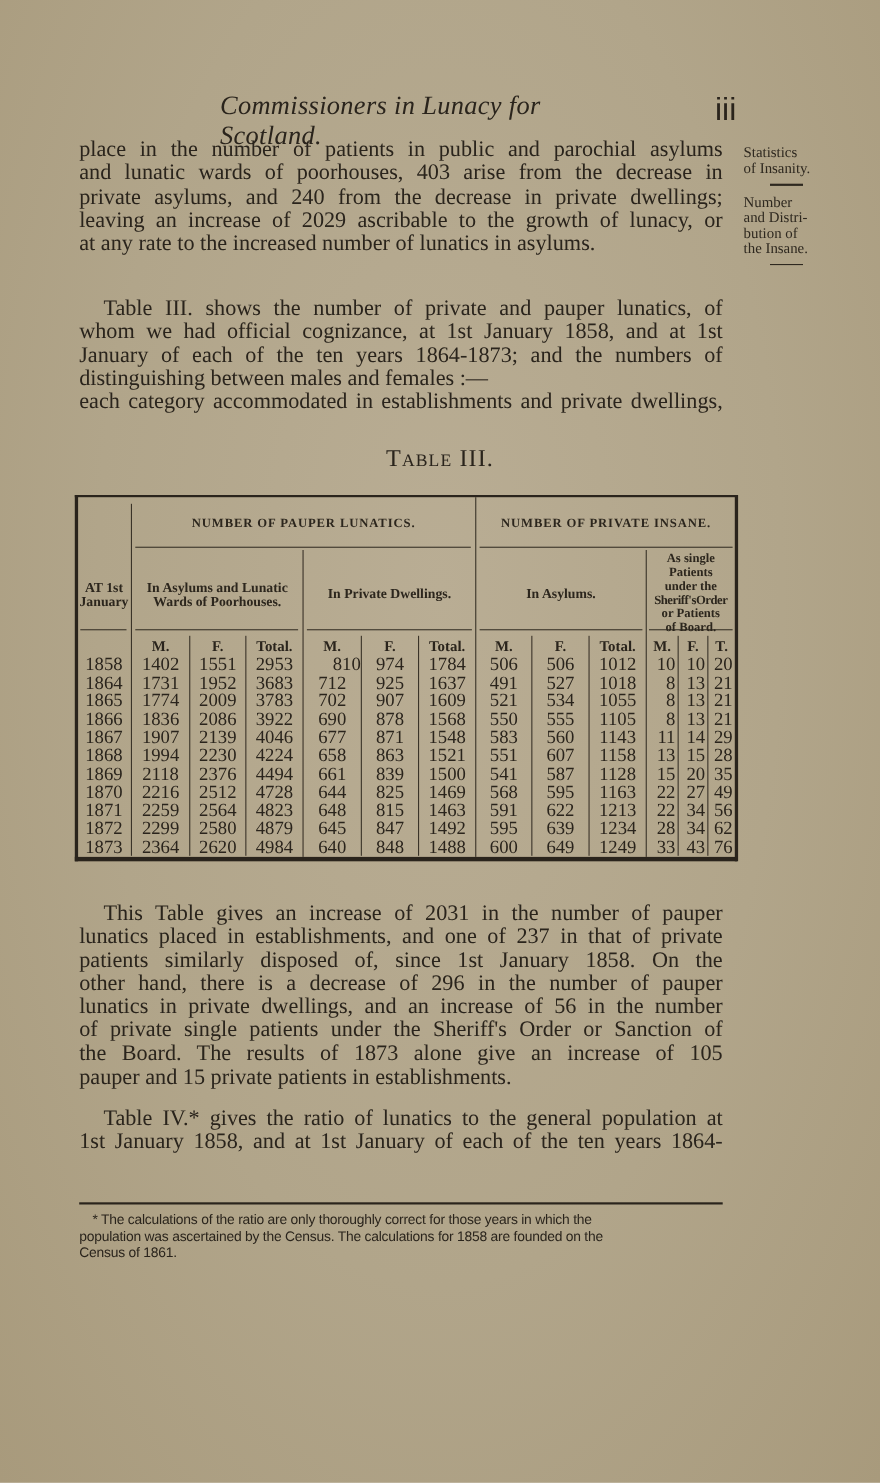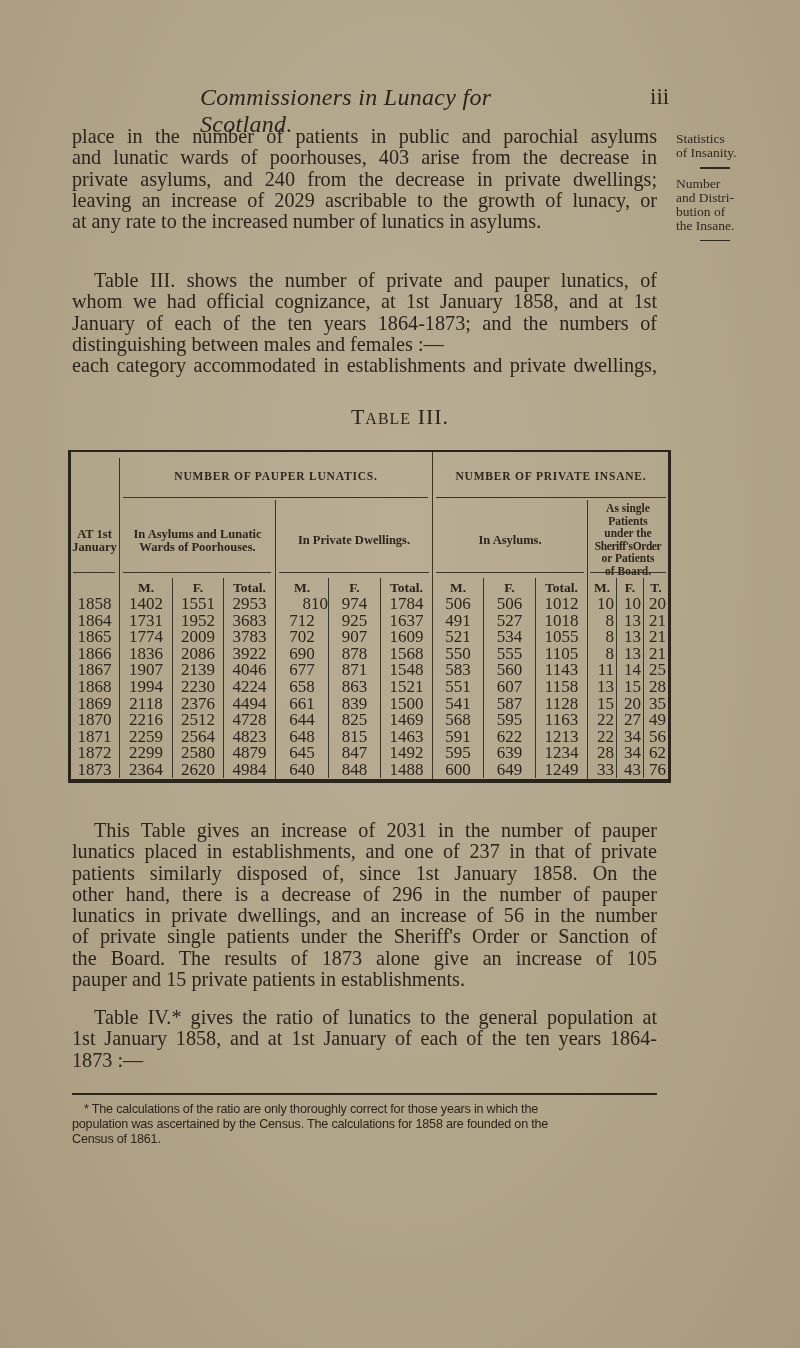--- a/index.html
+++ b/index.html
@@ -9,21 +9,21 @@
     font-family: "DejaVu Serif", "Liberation Serif", serif;
     color:#2a241c;
     position:relative;
   }
   .abs { position:absolute; }
   .running-head {
     left:200px; top:84px; width:360px;
     font-family: "Liberation Serif", serif; font-style:italic;
     font-size:24px; letter-spacing:0.3px;
   }
-  .page-num { left:650px; top:84px; font-family:Liberation Serif, serif; font-size:23px; }
+  .page-num { left:650px; top:84px; font-family:Liberation Sans, sans-serif; font-size:29px; }
   .para {
     font-family: "Liberation Serif", serif;
     font-size:20.2px; line-height:21.3px; text-align:justify;
     width:585px; left:72px; margin:0;
   }
   .para .line { display:block; text-align:justify; text-align-last:justify; white-space:nowrap; }
   .para .line.last { text-align-last:left; }
   .para .indent { padding-left:22px; }
   .margin-note {
     left:676px; width:100px;
@@ -226,21 +226,21 @@
       <div class="cell num" style="left: 105px; top: 212.4px; width: 50px;">2139</div>
       <div class="cell num" style="left: 156px; top: 212.4px; width: 51px;">4046</div>
       <div class="cell num" style="left: 208px; top: 212.4px; width: 52px;">677</div>
       <div class="cell num" style="left: 261px; top: 212.4px; width: 51px;">871</div>
       <div class="cell num" style="left: 313px; top: 212.4px; width: 51px;">1548</div>
       <div class="cell num" style="left: 365px; top: 212.4px; width: 50px;">583</div>
       <div class="cell num" style="left: 416px; top: 212.4px; width: 51px;">560</div>
       <div class="cell num" style="left: 468px; top: 212.4px; width: 51px;">1143</div>
       <div class="cell num r" style="left: 520px; top: 212.4px; width: 28px;">11</div>
       <div class="cell num r" style="left: 549px; top: 212.4px; width: 26px;">14</div>
-      <div class="cell num r" style="left: 576px; top: 212.4px; width: 24px;">25</div>
+      <div class="cell num r" style="left: 576px; top: 212.4px; width: 24px;">29</div>
     </div>
     <div>
       <div class="cell num" style="left: 2px; top: 229px; width: 49px;">1868</div>
       <div class="cell num" style="left: 52px; top: 229px; width: 52px;">1994</div>
       <div class="cell num" style="left: 105px; top: 229px; width: 50px;">2230</div>
       <div class="cell num" style="left: 156px; top: 229px; width: 51px;">4224</div>
       <div class="cell num" style="left: 208px; top: 229px; width: 52px;">658</div>
       <div class="cell num" style="left: 261px; top: 229px; width: 51px;">863</div>
       <div class="cell num" style="left: 313px; top: 229px; width: 51px;">1521</div>
       <div class="cell num" style="left: 365px; top: 229px; width: 50px;">551</div>
@@ -334,21 +334,20 @@
   <span class="line">other hand, there is a decrease of 296 in the number of pauper</span>
   <span class="line">lunatics in private dwellings, and an increase of 56 in the number</span>
   <span class="line">of private single patients under the Sheriff's Order or Sanction of</span>
   <span class="line">the Board. The results of 1873 alone give an increase of 105</span>
   <span class="line last">pauper and 15 private patients in establishments.</span>
 </div>
 
 <div class="abs para" style="top:1007px;">
   <span class="line indent">Table IV.* gives the ratio of lunatics to the general population at</span>
   <span class="line">1st January 1858, and at 1st January of each of the ten years 1864-</span>
-  <span class="line last">1873 :—</span>
 </div>
 
 <div class="abs footnote-rule"></div>
 <div class="abs footnote">
   <div style="padding-left:12px;">* The calculations of the ratio are only thoroughly correct for those years in which the</div>
   <div>population was ascertained by the Census. The calculations for 1858 are founded on the</div>
   <div>Census of 1861.</div>
 </div>
 
 </body></html>

